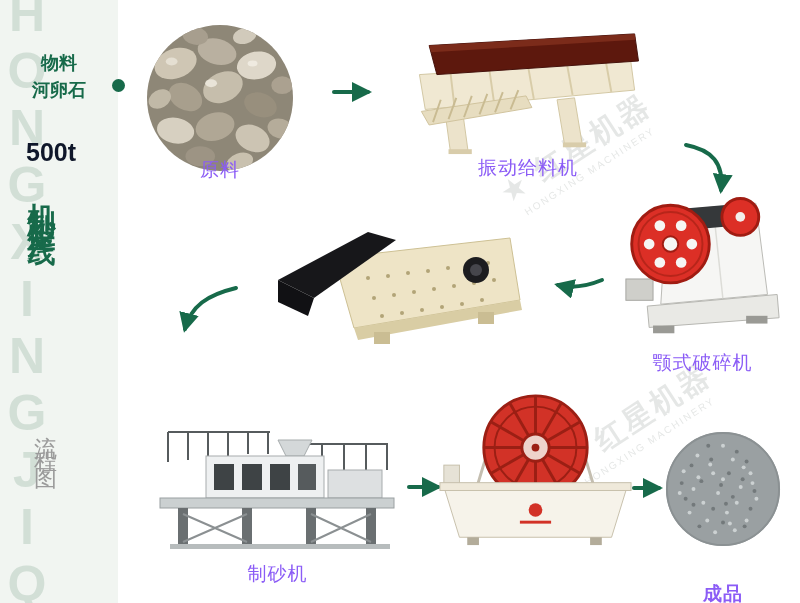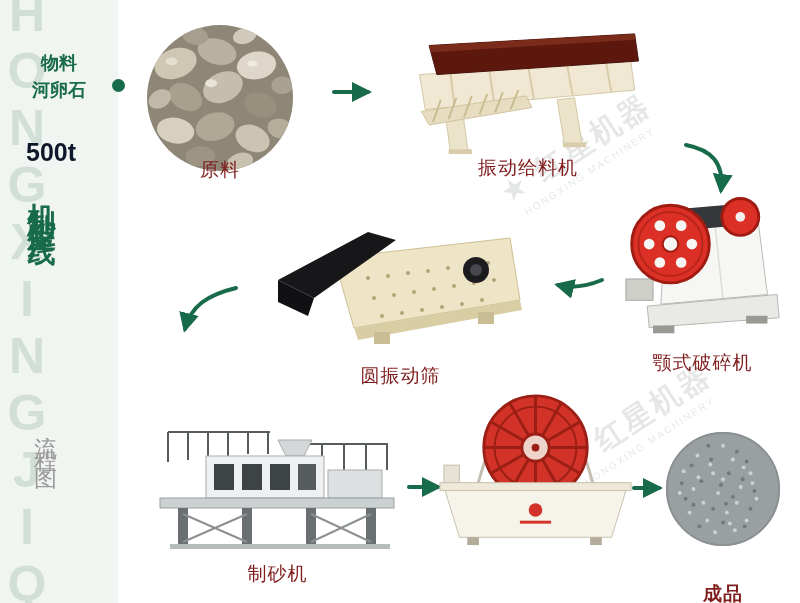--- a/index.html
+++ b/index.html
@@ -14,21 +14,21 @@
             color:#176a4a;font-weight:bold;font-size:18px;line-height:27px;}
   .dot{position:absolute;left:112px;top:79px;width:13px;height:13px;border-radius:50%;background:#176a4a;}
   .capacity{position:absolute;left:26px;top:138px;color:#0f172a;font-weight:bold;font-size:25px;}
   .vtitle{position:absolute;left:22px;top:180px;writing-mode:vertical-rl;text-orientation:upright;
           color:#176a4a;font-weight:bold;font-size:28px;letter-spacing:7px;}
   .vsub{position:absolute;left:31px;top:418px;writing-mode:vertical-rl;text-orientation:upright;
         color:#9b9b9b;font-size:23px;letter-spacing:16px;}
   
   .node{position:absolute;}
   .node svg{width:100%;height:100%;display:block;}
-  .step-label{position:absolute;text-align:center;font-size:19px;color:#7f1d1d;letter-spacing:1px;}
+  .step-label{position:absolute;text-align:center;font-size:19px;color:#8b5cf6;letter-spacing:1px;}
   .arrows{position:absolute;left:0;top:0;width:800px;height:603px;pointer-events:none;}
   
   .wm{position:absolute;transform:rotate(-33deg);color:rgba(95,108,100,.16);
       text-align:center;pointer-events:none;white-space:nowrap;}
   .wm .b{font-size:30px;font-weight:bold;letter-spacing:3px;}
   .wm .s{font-size:10px;letter-spacing:2px;}
 </style>
 </head>
 <body>
 
@@ -171,21 +171,20 @@
           <circle cx="204" cy="72" r="2"></circle>
       </g>
       <rect x="96" y="104" width="16" height="12" fill="#cabd93"></rect>
       <rect x="200" y="84" width="16" height="12" fill="#cabd93"></rect>
       <polygon points="0,52 90,4 118,12 36,70" fill="#17171a"></polygon>
       <polygon points="0,52 36,70 30,88 0,74" fill="#111114"></polygon>
       <circle cx="198" cy="42" r="13" fill="#1c1c1f"></circle>
       <circle cx="198" cy="42" r="6" fill="#46464c"></circle>
     </svg>
   </div>
-  <div class="step-label" style="left:278px;top:363px;width:245px;">圆振动筛</div>
 
   <div class="node" style="left:150px;top:418px;width:255px;height:135px;">
     <svg viewBox="0 0 255 135">
       <path d="M18,14 L120,14 M18,14 L18,44 M38,14 L38,42 M58,14 L58,40 M78,14 L78,38 M98,14 L98,36 M118,14 L118,36" stroke="#565b5d" stroke-width="2" fill="none"></path>
       <path d="M150,26 L238,26 M150,26 L150,52 M172,26 L172,52 M194,26 L194,52 M216,26 L216,52 M237,26 L237,52" stroke="#565b5d" stroke-width="2" fill="none"></path>
       <polygon points="128,22 162,22 154,38 136,38" fill="#d4d8d9" stroke="#a7acad"></polygon>
       <rect x="56" y="38" width="118" height="42" fill="#eef0f1" stroke="#a7acad"></rect>
       <rect x="64" y="46" width="20" height="26" fill="#3e4345"></rect>
       <rect x="92" y="46" width="20" height="26" fill="#3e4345"></rect>
       <rect x="120" y="46" width="20" height="26" fill="#3e4345"></rect>

